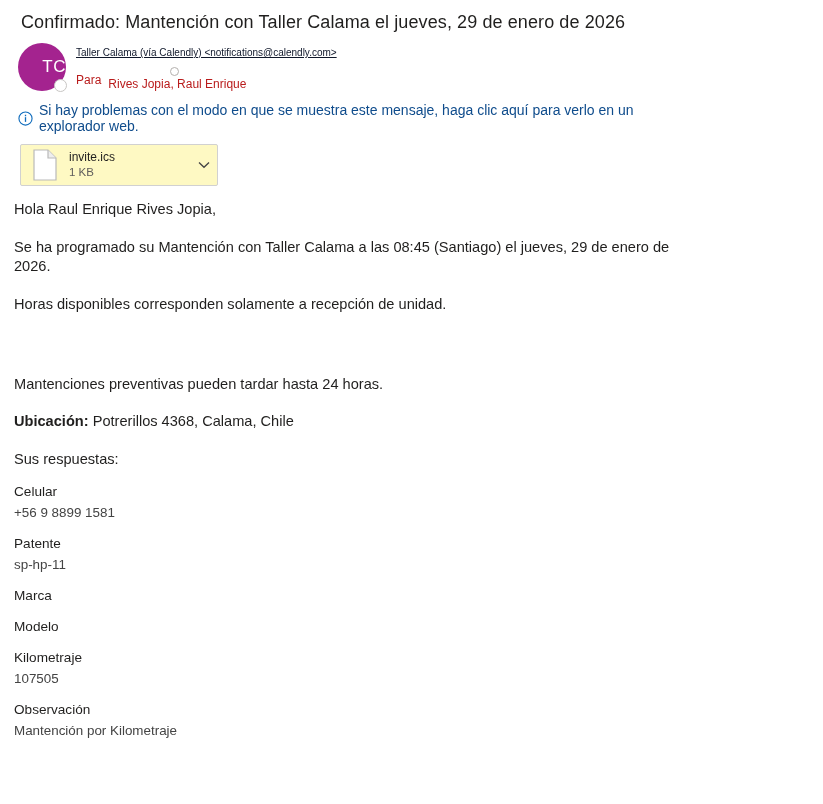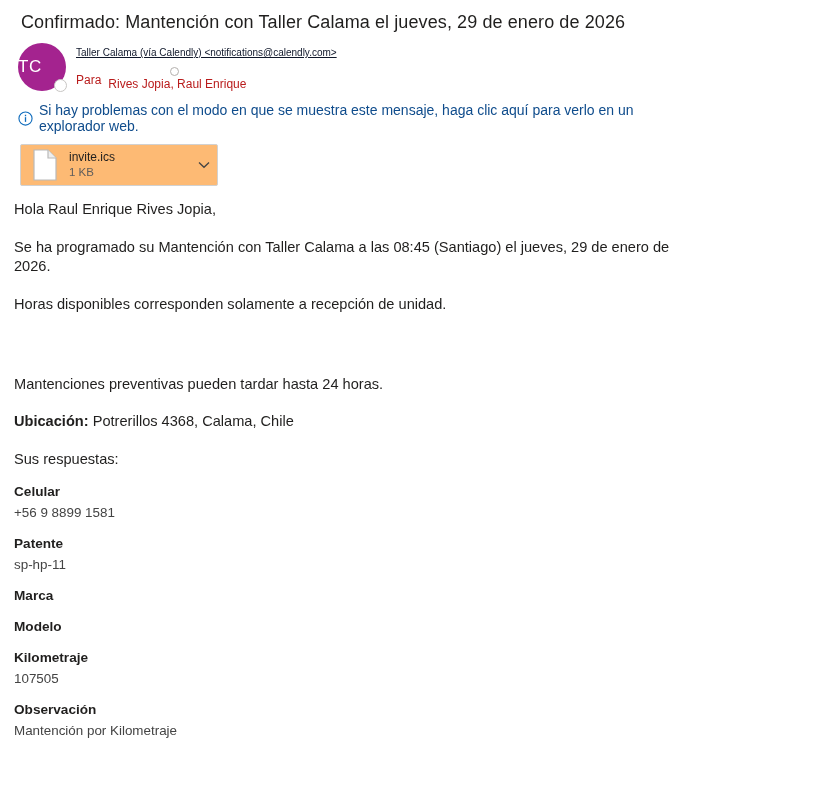--- a/index.html
+++ b/index.html
@@ -40,21 +40,21 @@
   .avatar {
     position: relative;
     width: 48px;
     height: 48px;
     border-radius: 50%;
     background: #a4238f;
     color: #ffffff;
     font-size: 17px;
     display: flex;
     align-items: center;
-    justify-content: flex-start;
+    justify-content: flex-end;
     letter-spacing: 0.5px;
     flex: 0 0 auto;
     margin-top: 2px;
   }
   .presence {
     position: absolute;
     right: -1px;
     bottom: -1px;
     width: 13px;
     height: 13px;
@@ -119,21 +119,21 @@
 
   
   .attach-wrap {
     padding: 10px 14px 0 20px;
   }
   .attachment {
     width: 198px;
     height: 42px;
     border: 1px solid #d1d1d1;
     border-radius: 2px;
-    background: #fdba74;
+    background: #fef9c3;
     display: flex;
     align-items: center;
     box-sizing: border-box;
   }
   .attach-file-icon {
     width: 26px;
     height: 32px;
     margin-left: 11px;
     flex: 0 0 auto;
   }
@@ -184,21 +184,21 @@
   .label {
     font-weight: bold;
   }
   .answers-title {
     margin: 0 0 13px 0;
   }
   .qa {
     margin-bottom: 13px;
   }
   .qa-q {
-    font-weight: bold;
+    font-weight: normal;
     font-size: 13.6px;
     color: #201f1e;
     line-height: 18px;
     margin-bottom: 3px;
   }
   .qa-a {
     font-size: 13.4px;
     color: #444444;
     line-height: 18px;
   }

